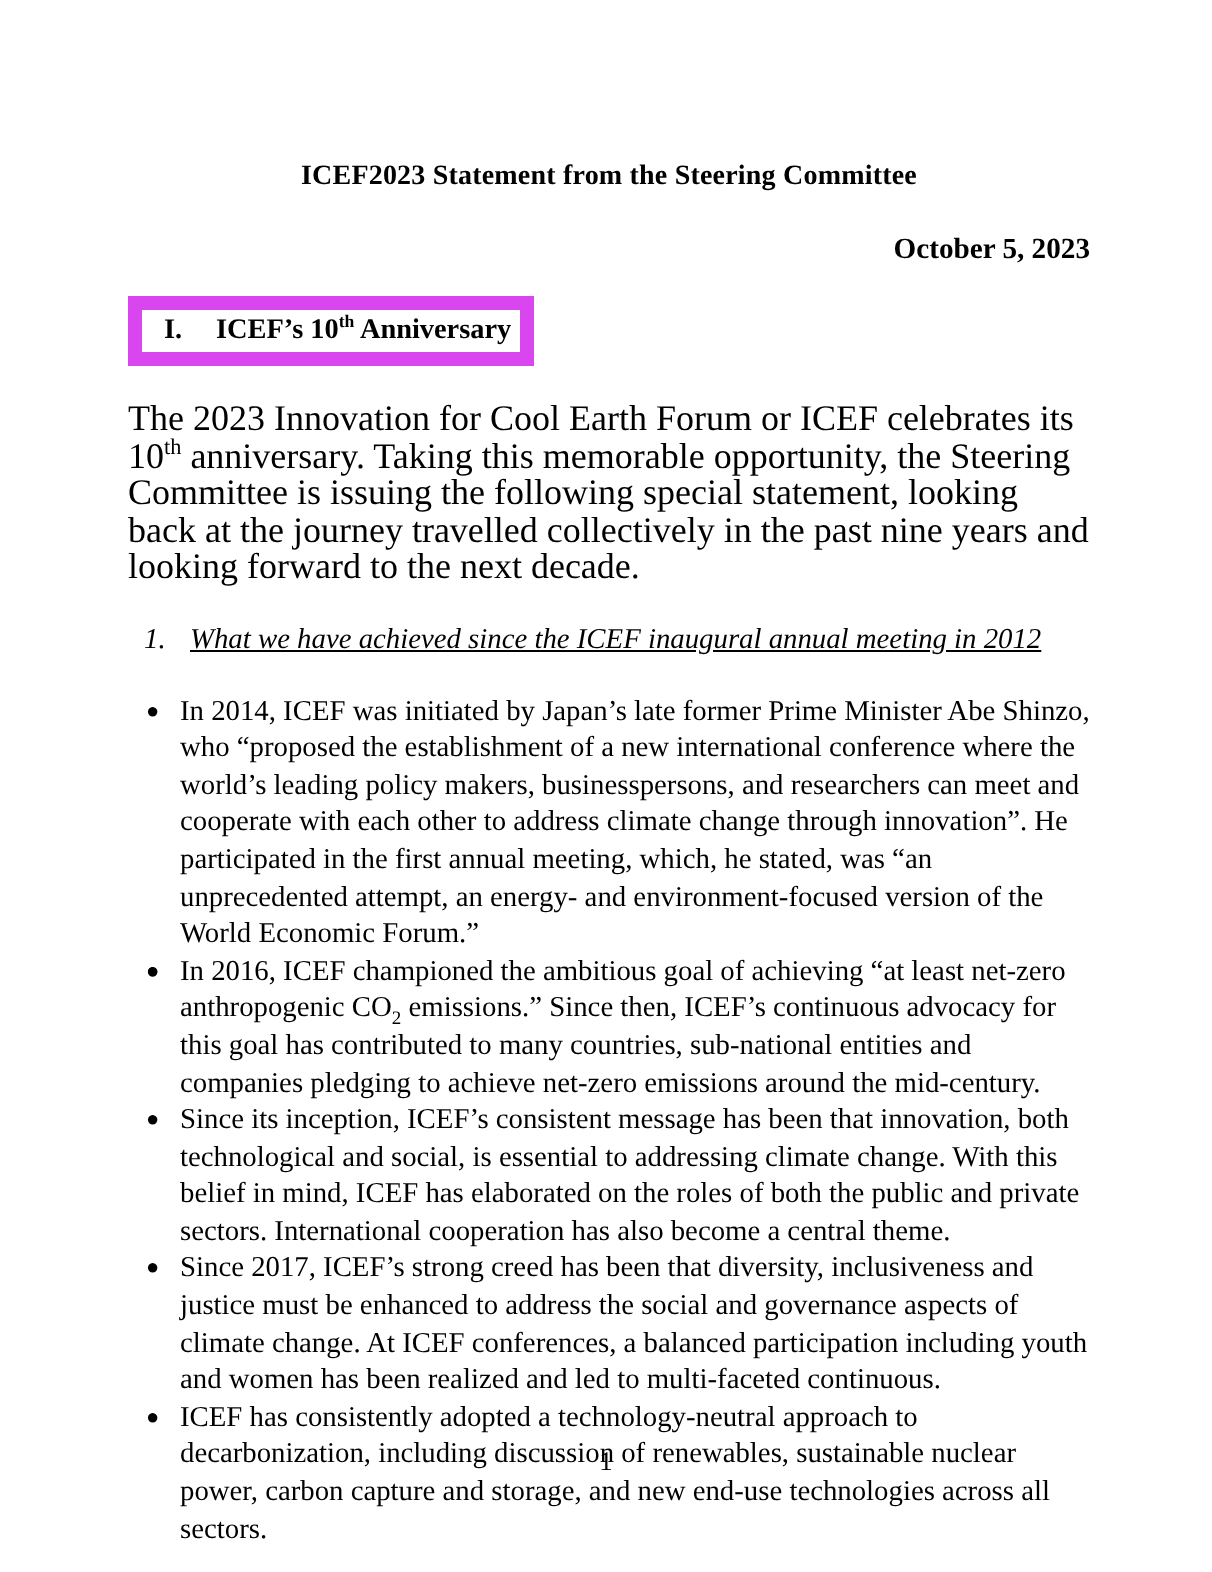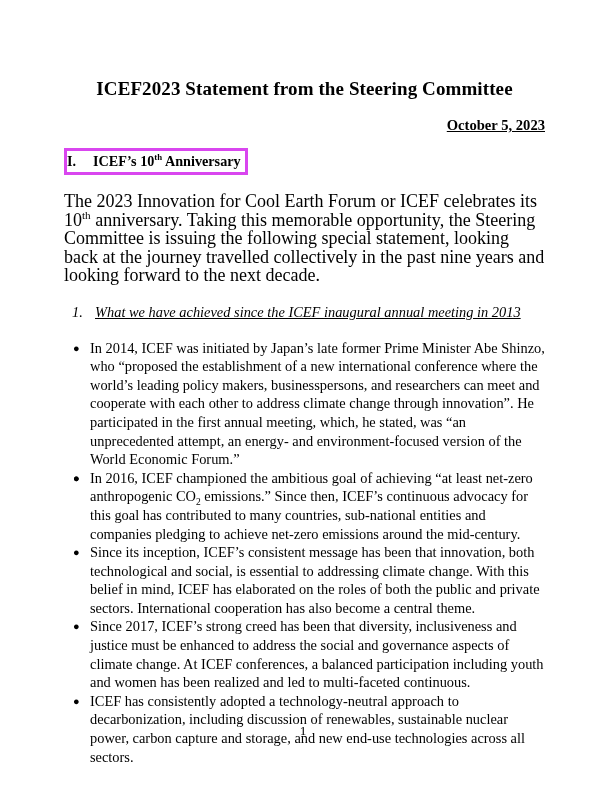--- a/index.html
+++ b/index.html
@@ -28,42 +28,41 @@
   .content {
     position: absolute;
     left: 64px;
     top: 0;
     width: 481px;
   }
 
   .doc-title {
     text-align: center;
     font-weight: bold;
-    font-size: 19px;
+    font-size: 14px;
     line-height: 18px;
     margin-top: 80px;
     letter-spacing: 0.1px;
   }
 
   .doc-date {
     text-align: right;
     font-weight: bold;
     font-size: 14.6px;
     line-height: 18px;
     margin-top: 18px;
-    text-decoration: underline;
   }
 
   .section-heading-wrap {
     margin-top: 14px;
   }
   .section-heading {
     display: inline-block;
-    border: 3px solid #d946ef;
-    padding: 2px 4px 3px 0;
+    border: 7px solid #d946ef;
+    padding: 2px 4px 3px 11px;
     font-weight: bold;
     font-size: 14.2px;
     line-height: 16px;
     white-space: nowrap;
   }
   .section-heading .numeral {
     display: inline-block;
     min-width: 26px;
   }
 
@@ -140,21 +139,21 @@
 
     <div class="section-heading-wrap">
       <div class="section-heading">
         <span class="numeral">I.</span><span>ICEF’s 10</span><sup>th</sup><span> Anniversary</span>
       </div>
     </div>
 
     <p class="body-para"><span>The 2023 Innovation for Cool Earth Forum or ICEF celebrates its 10</span><sup>th</sup><span> anniversary. Taking this memorable opportunity, the Steering Committee is issuing the following special statement, looking back at the journey travelled collectively in the past nine years and looking forward to the next decade.</span></p>
 
     <div class="sub-heading">
-      <span class="sub-num">1.</span><span class="sub-text">What we have achieved since the ICEF inaugural annual meeting in 2013</span>
+      <span class="sub-num">1.</span><span class="sub-text">What we have achieved since the ICEF inaugural annual meeting in 2012</span>
     </div>
 
     <ul class="bullets">
 
       <li>
         <span class="marker">●</span><span>In 2014, ICEF was initiated by Japan’s late former Prime Minister Abe Shinzo, who “proposed the establishment of a new international conference where the world’s leading policy makers, businesspersons, and researchers can meet and cooperate with each other to address climate change through innovation”. He participated in the first annual meeting, which, he stated, was “an unprecedented attempt, an energy- and environment-focused version of the World Economic Forum.”</span>
       </li>
 
       <li>
         <span class="marker">●</span>

